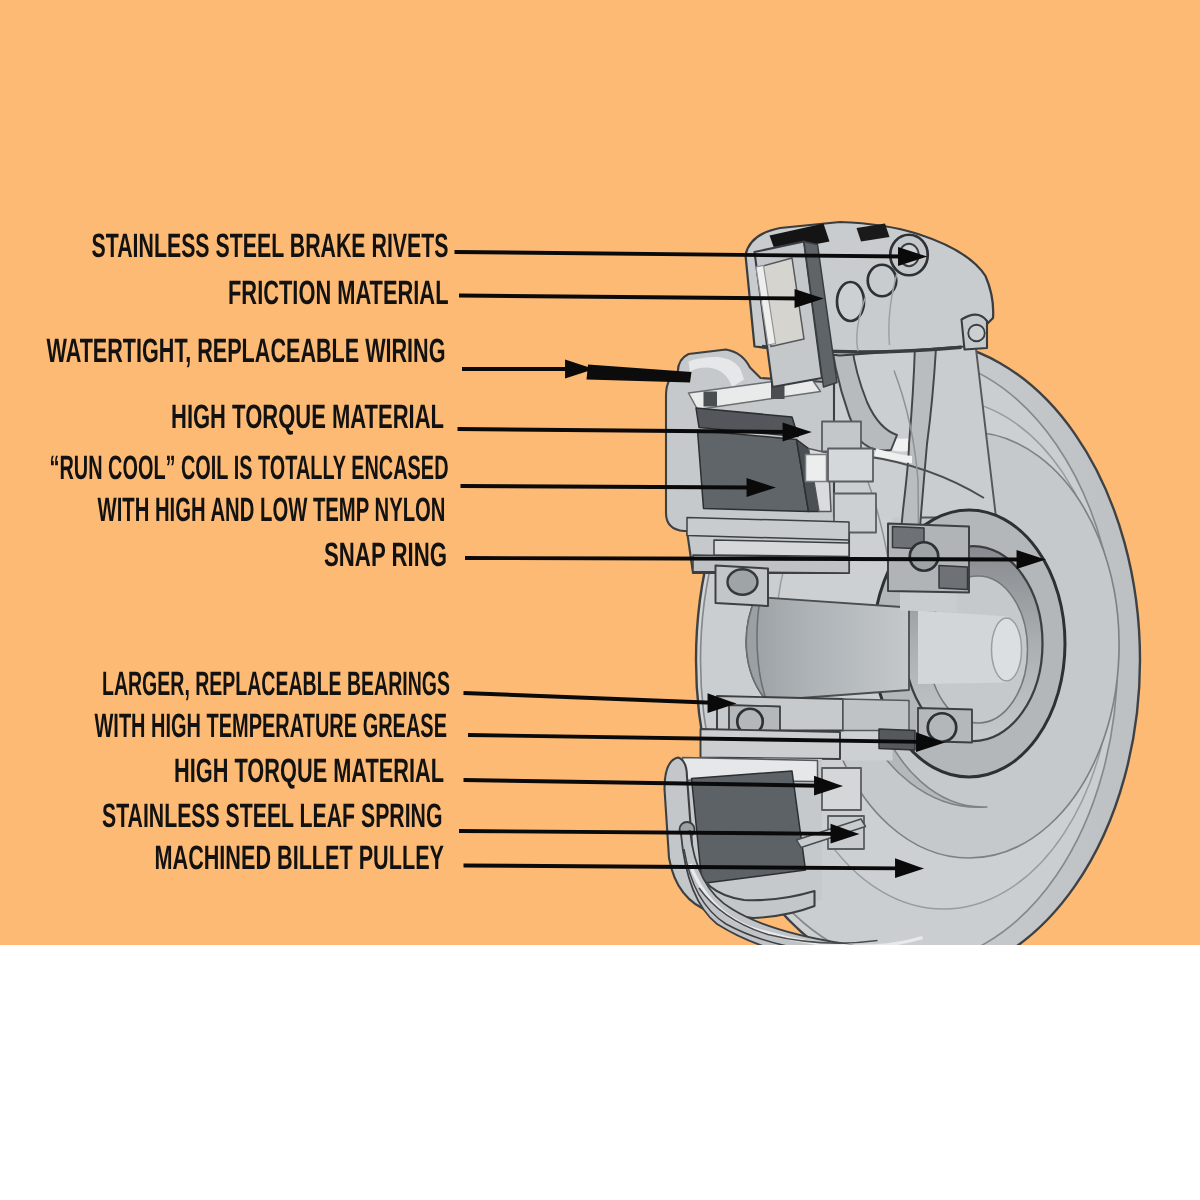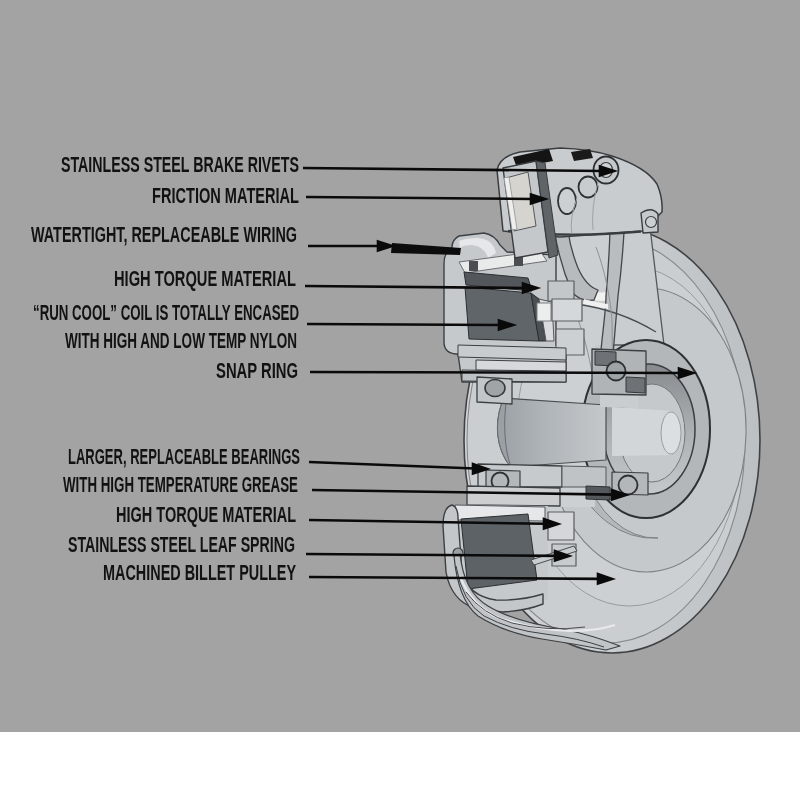--- a/index.html
+++ b/index.html
@@ -1,16 +1,16 @@
 <!DOCTYPE html>
 <html><head>
 <meta charset="utf-8">
 <style>
   html,body{margin:0;padding:0;background:#ffffff;}
-  #stage{width:800px;height:732px;position:relative;overflow:hidden;background:#a3a3a3;}
+  #stage{width:800px;height:630px;position:relative;overflow:hidden;background:#fdba74;}
   svg{position:absolute;top:0;left:0;}
   text{font-family:"Liberation Sans",sans-serif;font-weight:bold;fill:#121212;}
 </style>
 </head>
 <body>
 <div id="stage">
 <svg width="800" height="800" viewBox="0 0 800 800">
 <defs>
   <linearGradient id="gDisc" x1="0" y1="0" x2="1" y2="0">
     <stop offset="0" stop-color="#d2d4d5"></stop>

